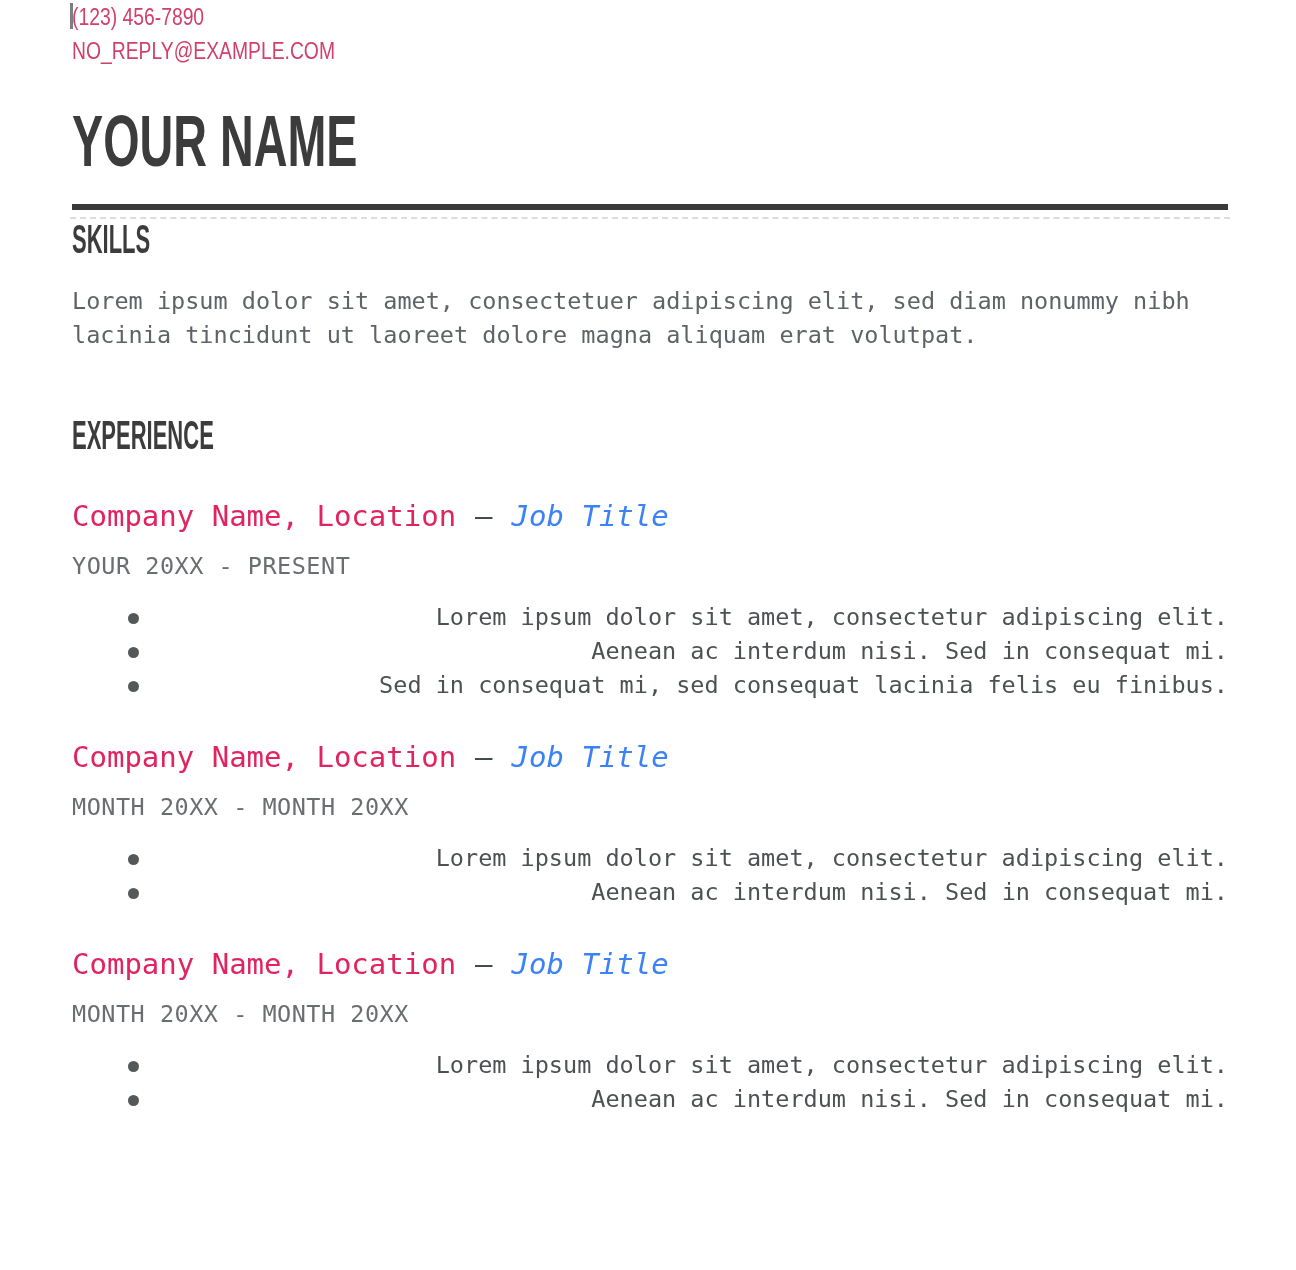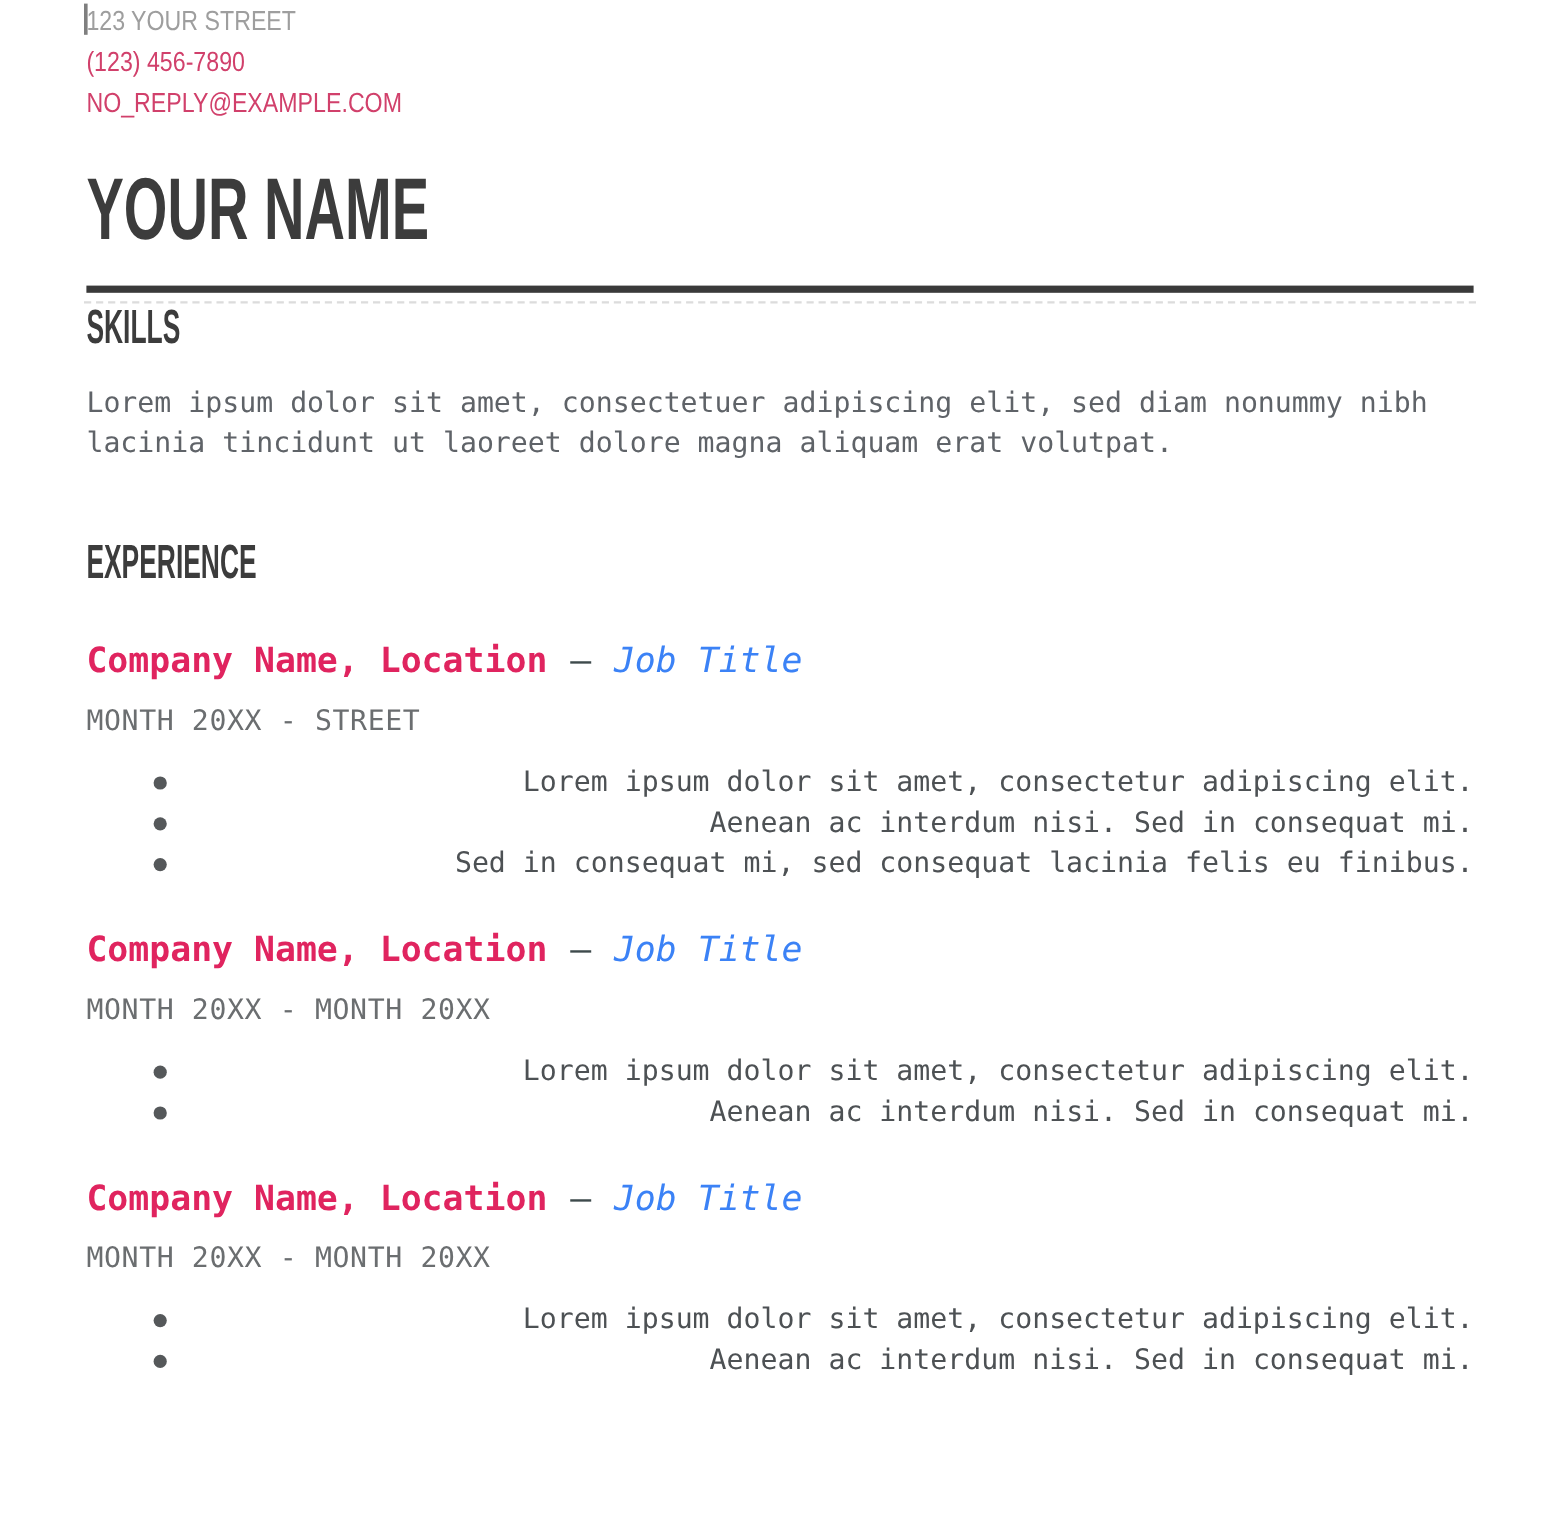--- a/index.html
+++ b/index.html
@@ -53,21 +53,21 @@
   
   p.skills-body{
     margin:25px 0 0 0;width:1160px;
     font-size:23.5px;line-height:34px;color:#5f6368;
   }
 
   
   .job{margin-top:37px;}
   .jobs .job:first-child{margin-top:43px;}
   .job-heading{font-size:29px;line-height:36px;white-space:nowrap;}
-  .job-heading .company{font-weight:700;color:var(--company-pink);}
+  .job-heading .company{font-weight:400;color:var(--company-pink);}
   .job-heading .dash{color:#3e4a4c;margin:0 19px;}
   .job-heading .jtitle{font-style:italic;color:#3b82f6;}
   .dates{margin-top:17px;font-size:23.5px;line-height:30px;color:#6b6e70;letter-spacing:0.5px;}
   ul.bullets{margin:19px 0 0 0;padding:0 0 0 56px;list-style:none;text-align:right;}
   ul.bullets li{
     position:relative;padding-left:43px;
     font-size:23.5px;line-height:34px;color:#4d5154;
   }
   ul.bullets .dot{
     position:absolute;left:0;top:13px;width:11px;height:11px;border-radius:50%;
@@ -75,41 +75,40 @@
   }
 </style>
 </head>
 <body>
 
 <div class="page">
 
   <div class="cursor"></div>
 
   <div class="contact">
-    <div class="line"><span class="cond">123 YOUR STREET</span></div>
     <div class="line pink"><span class="cond">(123) 456-7890</span></div>
     <div class="line pink"><span class="cond">NO_REPLY@EXAMPLE.COM</span></div>
   </div>
 
   <h1 class="name"><span class="cond">YOUR NAME</span></h1>
 
   <div class="rule"></div>
   <div class="dashed"></div>
 
   <h2 class="section skills"><span class="cond">SKILLS</span></h2>
   <p class="skills-body">Lorem ipsum dolor sit amet, consectetuer adipiscing elit, sed diam nonummy nibh lacinia tincidunt ut laoreet dolore magna aliquam erat volutpat.</p>
 
   <h2 class="section experience"><span class="cond">EXPERIENCE</span></h2>
 
   <div class="jobs">
       <div class="job">
     <div class="job-heading">
       <span class="company">Company Name, Location</span><span class="dash">—</span><span class="jtitle">Job Title</span>
     </div>
-    <div class="dates">MONTH 20XX - STREET</div>
+    <div class="dates">YOUR 20XX - PRESENT</div>
     <ul class="bullets">
 
     <li>
         <span class="dot"></span>
         <span>Lorem ipsum dolor sit amet, consectetur adipiscing elit.</span>
       </li>
           <li>
         <span class="dot"></span>
         <span>Aenean ac interdum nisi. Sed in consequat mi.</span>
       </li>

